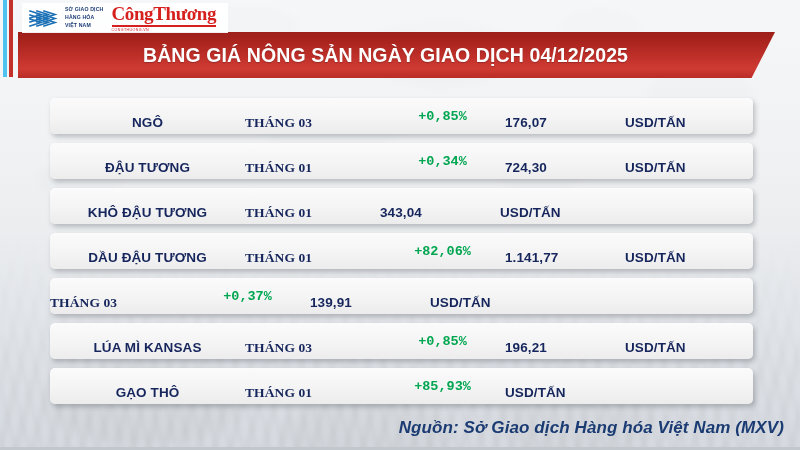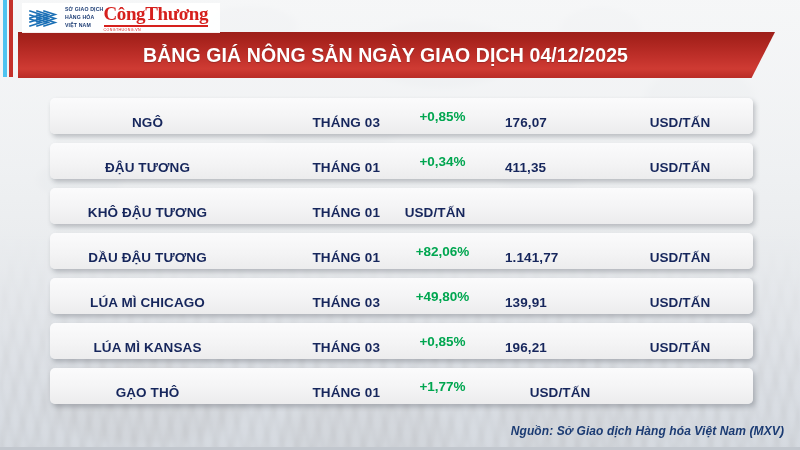--- a/index.html
+++ b/index.html
@@ -87,21 +87,21 @@
   .edge-bars .bar { width: 4px; height: 100%; }
   .bar-cyan { background: #4ec3f0; }
   .bar-red  { background: #c4312b; }
 
   
   .logo-strip {
     position: absolute;
     left: 22px; top: 3px;
     height: 30px;
     display: flex; align-items: center;
-    gap: 0;
+    gap: 8px;
     background: rgba(255,255,255,.92);
     padding: 2px 12px 2px 6px;
     z-index: 7;
   }
   .mxv-logo { display: flex; align-items: center; gap: 5px; }
   .mxv-mark { width: 32px; height: 22px; display: block; }
   .mxv-text {
     font-size: 5.2px;
     line-height: 1.5;
     font-weight: 700;
@@ -167,43 +167,43 @@
     background: linear-gradient(180deg, #fbfbfc 0%, #f4f4f5 55%, #ececed 100%);
     border-radius: 5px;
     box-shadow: 2px 3px 5px rgba(60,65,75,.30);
     display: flex;
     align-items: center;
     padding: 0 10px 0 0;
   }
   .row:last-child { margin-bottom: 0; }
 
   .c-name  { width: 195px; text-align: center; }
-  .c-month { width: 135px; text-align: right; }
-  .c-chg   { width: 125px; text-align: center; }
+  .c-month { width: 135px; text-align: left; font-family: Liberation Serif, serif; }
+  .c-chg   { width: 125px; text-align: center; font-family: Liberation Mono, monospace; }
   .c-price { width: 120px; text-align: left; padding-right: 4px; }
-  .c-unit  { width: 110px; text-align: center; }
+  .c-unit  { width: 110px; }
 
   .c-name, .c-month, .c-price, .c-unit {
     color: #16265c;
     font-size: 13.5px;
     font-weight: 700;
     letter-spacing: .1px;
     white-space: nowrap;
     margin-top: 13px;
   }
   .c-chg { font-size: 13.5px; font-weight: 700; white-space: nowrap; }
   .chg-up   { color: #00a650; }
   .chg-down { color: #e8241c; }
 
   
   .source-note {
     position: absolute;
     right: 16px; bottom: 12px;
     color: #1b3b73;
-    font-size: 12px;
+    font-size: 17px;
     font-style: italic;
     font-weight: 700;
     letter-spacing: .1px;
     z-index: 6;
     white-space: nowrap;
   }
 </style>
 </head>
 <body>
 
@@ -260,52 +260,52 @@
         <span class="c-name">NGÔ</span>
         <span class="c-month">THÁNG 03</span>
         <span class="c-chg chg-up">+0,85%</span>
         <span class="c-price">176,07</span>
         <span class="c-unit">USD/TẤN</span>
       </div>
       <div class="row">
         <span class="c-name">ĐẬU TƯƠNG</span>
         <span class="c-month">THÁNG 01</span>
         <span class="c-chg chg-up">+0,34%</span>
-        <span class="c-price">411,35</span>
+        <span class="c-price">724,30</span>
         <span class="c-unit">USD/TẤN</span>
       </div>
       <div class="row">
         <span class="c-name">KHÔ ĐẬU TƯƠNG</span>
         <span class="c-month">THÁNG 01</span>
+        <span class="c-price">343,04</span>
         <span class="c-unit">USD/TẤN</span>
       </div>
       <div class="row">
         <span class="c-name">DẦU ĐẬU TƯƠNG</span>
         <span class="c-month">THÁNG 01</span>
         <span class="c-chg chg-up">+82,06%</span>
         <span class="c-price">1.141,77</span>
         <span class="c-unit">USD/TẤN</span>
       </div>
       <div class="row">
-        <span class="c-name">LÚA MÌ CHICAGO</span>
         <span class="c-month">THÁNG 03</span>
-        <span class="c-chg chg-up">+49,80%</span>
+        <span class="c-chg chg-up">+0,37%</span>
         <span class="c-price">139,91</span>
         <span class="c-unit">USD/TẤN</span>
       </div>
       <div class="row">
         <span class="c-name">LÚA MÌ KANSAS</span>
         <span class="c-month">THÁNG 03</span>
         <span class="c-chg chg-up">+0,85%</span>
         <span class="c-price">196,21</span>
         <span class="c-unit">USD/TẤN</span>
       </div>
       <div class="row">
         <span class="c-name">GẠO THÔ</span>
         <span class="c-month">THÁNG 01</span>
-        <span class="c-chg chg-up">+1,77%</span>
+        <span class="c-chg chg-up">+85,93%</span>
         <span class="c-unit">USD/TẤN</span>
       </div>
     </div>
 
   <div class="source-note">Nguồn: Sở Giao dịch Hàng hóa Việt Nam (MXV)</div>
 
 </div>
 
 </body></html>

